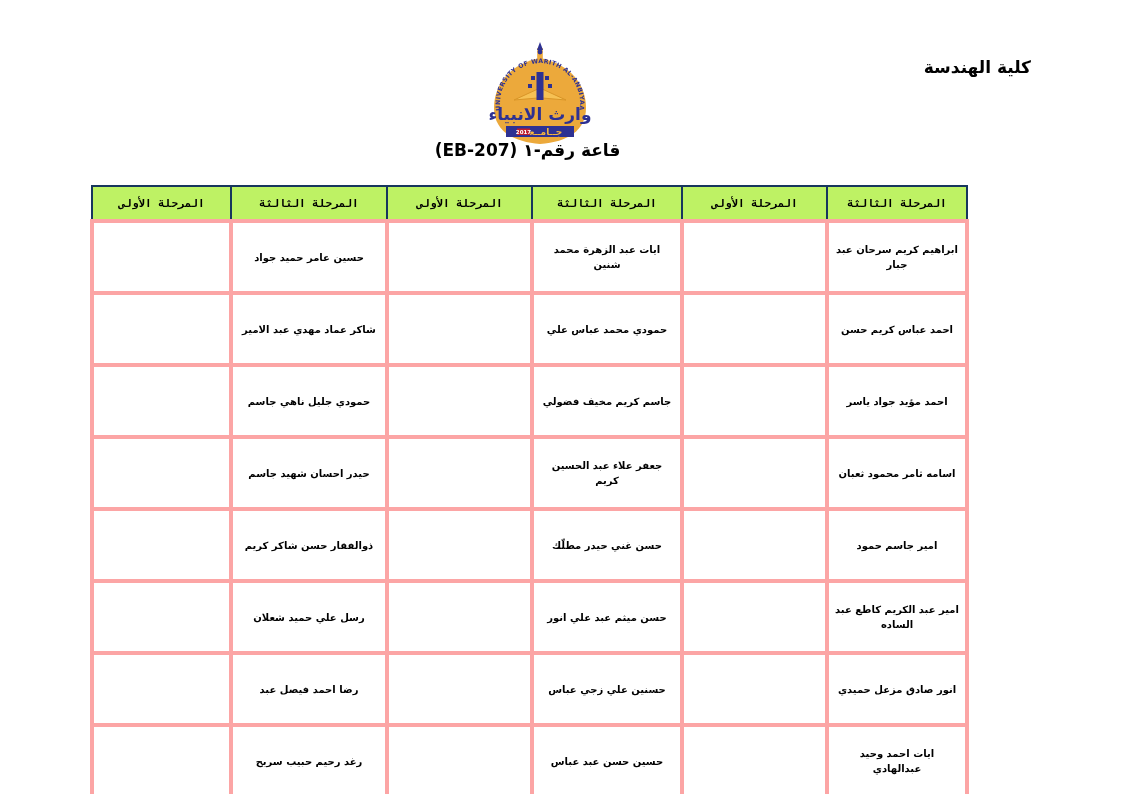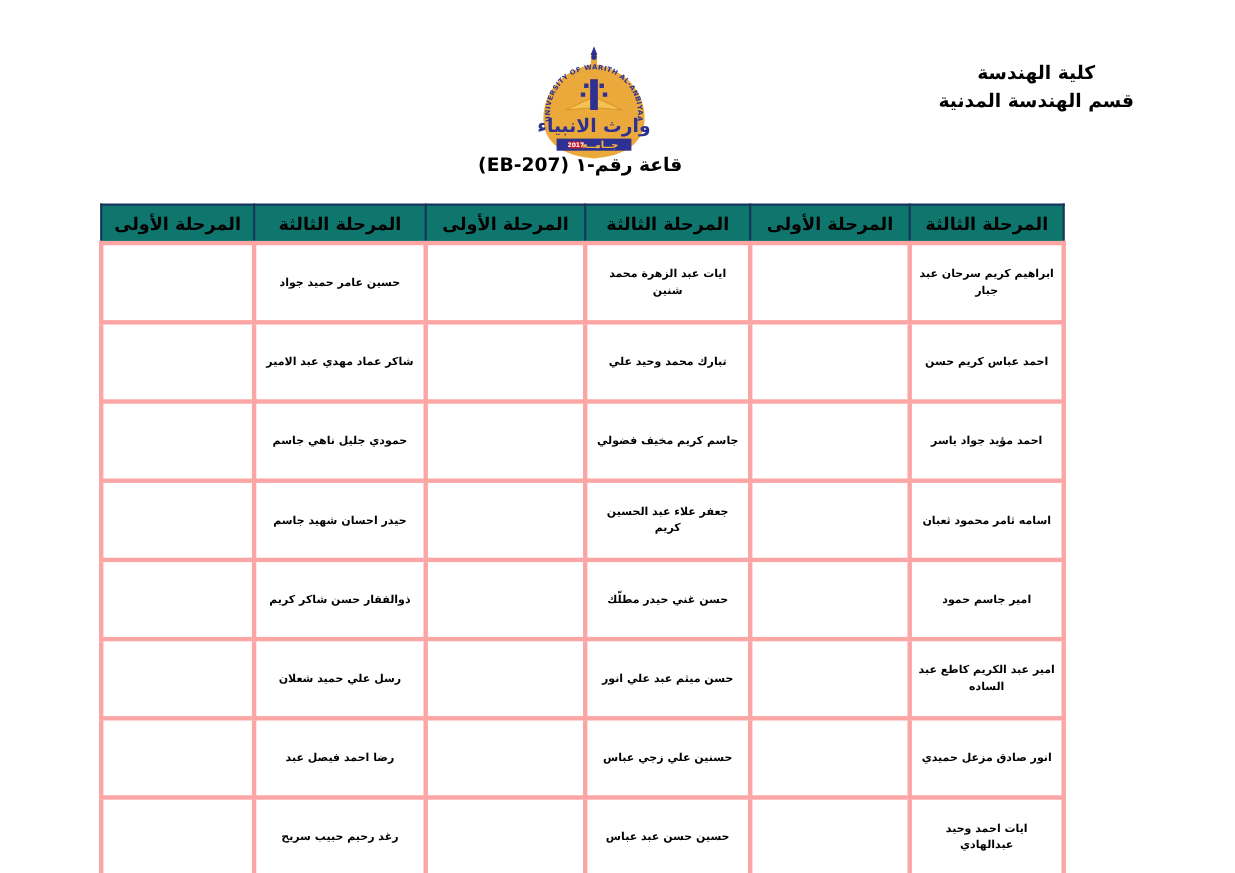--- a/index.html
+++ b/index.html
@@ -17,38 +17,37 @@
   }
   .room-title{
     position:absolute;top:140px;left:90px;width:875px;text-align:center;direction:rtl;
     font-weight:bold;font-size:17px;
   }
   table.roster{
     position:absolute;top:185px;left:90px;width:875px;
     border-collapse:collapse;direction:rtl;table-layout:fixed;
   }
   table.roster th{
-    background:#0f766e;border:2px solid #17365d;
-    font-weight:bold;font-size:16px;height:30px;padding:1px 4px;
+    background:#bef264;border:2px solid #17365d;
+    font-weight:bold;font-size:11px;height:30px;padding:1px 4px;font-family:Liberation Mono, monospace;
   }
   table.roster td{
     border:4px solid #fca5a5;height:64px;text-align:center;vertical-align:middle;
     font-weight:bold;font-size:10px;line-height:1.5;padding:2px 6px;
   }
   .logo-arc-text{font-size:6.2px;font-weight:bold;fill:#2e3192;letter-spacing:.4px;}
   .logo-callig{font-size:17px;font-weight:bold;fill:#2e3192;}
   .logo-banner{font-size:9px;font-weight:bold;fill:#f4b43e;}
   .logo-year{font-size:5.5px;font-weight:bold;fill:#ffffff;}
 </style>
 </head>
 <body>
 
 <div class="dept-header">
   <div>كلية الهندسة</div>
-  <div>قسم الهندسة المدنية</div>
 </div>
 
 <div class="logo-wrap">
   <svg width="140" height="112" viewBox="0 0 140 112">
 
     <rect x="67.2" y="6" width="5.6" height="40" fill="#eca93b"></rect>
     <polygon points="70,0 73,8 67,8" fill="#2e3192"></polygon>
     <circle cx="70" cy="10" r="2.4" fill="#2e3192"></circle>
 
     <path d="M70 16 C40 22 24 42 24 66 C24 88 42 100 70 102 C98 100 116 88 116 66 C116 42 100 22 70 16 Z" fill="#eca93b"></path>
@@ -100,21 +99,21 @@
         <td>ابراهيم كريم سرحان عبد جبار</td>
         <td></td>
         <td>ايات عبد الزهرة محمد شنين</td>
         <td></td>
         <td>حسين عامر حميد جواد</td>
         <td></td>
       </tr>
       <tr>
         <td>احمد عباس كريم حسن</td>
         <td></td>
-        <td>تبارك محمد وحيد علي</td>
+        <td>حمودي محمد عباس علي</td>
         <td></td>
         <td>شاكر عماد مهدي عبد الامير</td>
         <td></td>
       </tr>
       <tr>
         <td>احمد مؤيد جواد ياسر</td>
         <td></td>
         <td>جاسم كريم مخيف فضولي</td>
         <td></td>
         <td>حمودي جليل ناهي جاسم</td>

